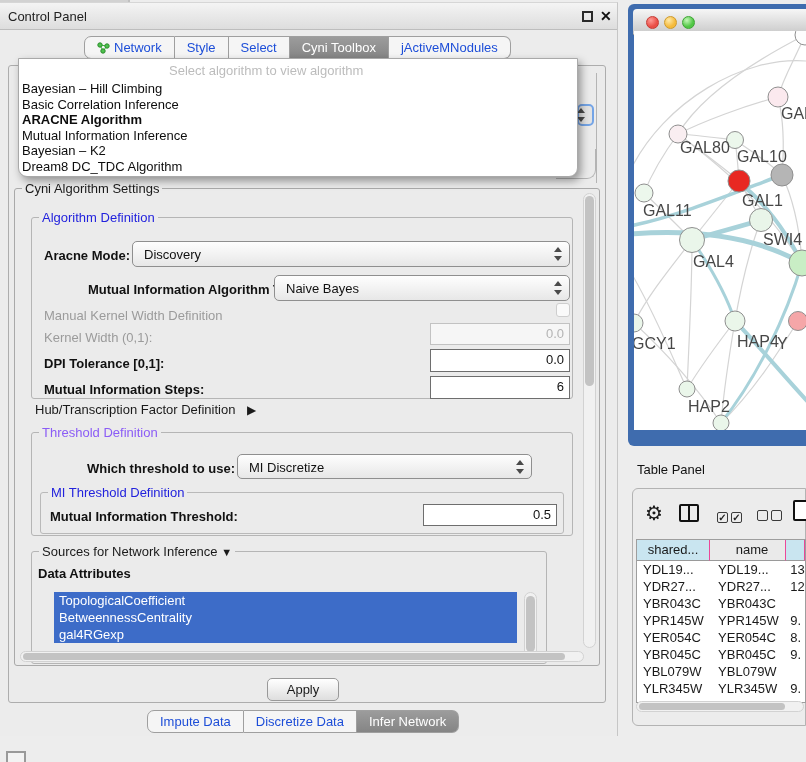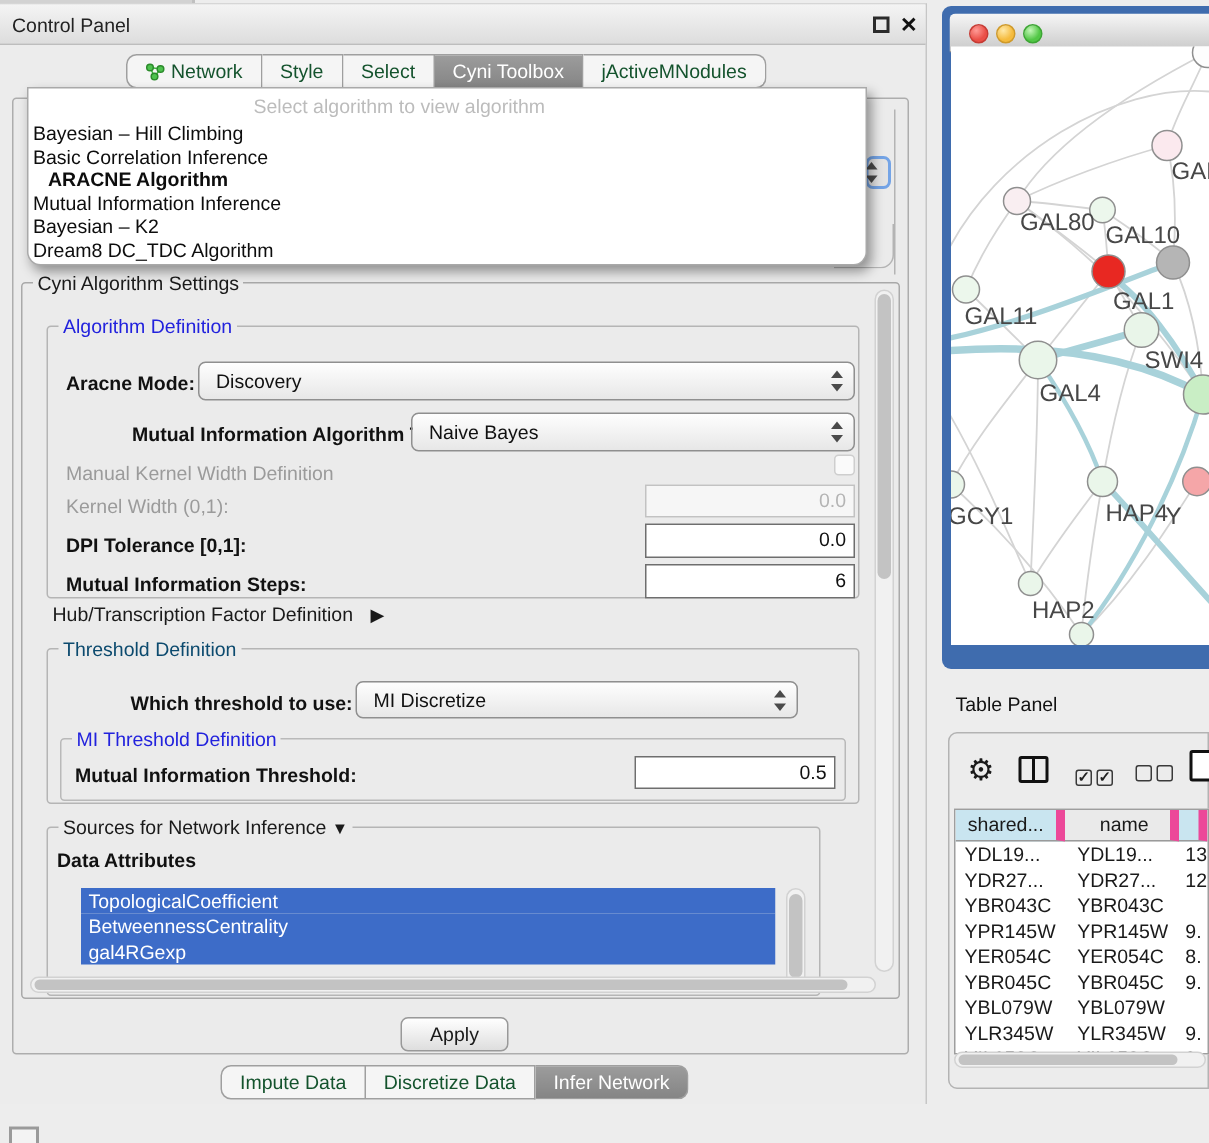--- a/index.html
+++ b/index.html
@@ -13,35 +13,35 @@
   .cp-titlebar { left:0; top:0; width:100%; height:27px;
         background:linear-gradient(#f4f4f4,#dddddd); border-bottom:1px solid #bdbdbd; }
   .cp-title { left:8px; top:6px; font-size:13px; color:#222; }
   .win-float { left:582px; top:8px; width:11px; height:11px; border:2px solid #2a2a2a; cursor:pointer; }
   .win-close { left:600px; top:5px; font-size:14px; font-weight:bold; color:#111; cursor:pointer; }
 
   
   .tabstrip { display:flex; }
   .tabstrip-top { left:84px; top:33px; }
   .tab { height:23px; line-height:21px; padding:0 12px; background:#f5f5f5;
-         border:1px solid #9f9f9f; border-left:none; color:#14532d; cursor:pointer; white-space:nowrap; }
+         border:1px solid #9f9f9f; border-left:none; color:#1d4ed8; cursor:pointer; white-space:nowrap; }
   .tab:first-child { border-left:1px solid #9f9f9f; border-radius:7px 0 0 7px; }
   .tab:last-child { border-radius:0 7px 7px 0; }
   .tab.sel { background:linear-gradient(#9c9c9c,#858585); color:#fff; }
   .tab .ticon { display:inline-block; vertical-align:-2px; margin-right:4px; }
 
   
   .outer-panel { left:8px; top:62px; width:598px; height:638px; background:#ebebeb;
          border:1px solid #adadad; border-radius:3px; }
 
   
   .gb { position:absolute; border:1px solid #b5b5b5; border-radius:3px; }
   .gb > .lg { position:absolute; top:-8px; left:7px; background:#ebebeb; padding:0 3px;
               font-size:13px; line-height:15px; white-space:nowrap; }
-  .lg.blue { color:#2222dd; } .lg.green { color:#0c4a6e; }
+  .lg.blue { color:#2222dd; } .lg.green { color:#8b5cf6; }
 
   .settings { left:14px; top:185px; width:586px; height:478px; background:#ebebeb;
               border:1px solid #a9a9a9; }
 
   .boldlbl { font-weight:bold; color:#111; white-space:nowrap; }
   .dislbl  { color:#9b9b9b; white-space:nowrap; }
 
   
   .combo { position:absolute; background:linear-gradient(#fefefe,#e7e7e7);
            border:1px solid #8f8f8f; border-radius:5px; cursor:pointer; }
@@ -74,21 +74,21 @@
               border-radius:5px; text-align:center; line-height:21px; cursor:pointer; }
 
   .tabstrip-bottom { left:147px; top:707px; }
 
   
   .dd { left:18px; top:55px; width:560px; height:119px; background:#fff;
         border:1px solid #a9a9a9; border-radius:0 0 9px 9px;
         box-shadow:3px 4px 8px rgba(0,0,0,.38); z-index:30; }
   .dd-ph { position:absolute; left:150px; top:4px; color:#bcbcbc; font-size:13px; }
   .dd-item { height:15.6px; line-height:15.6px; padding-left:3px; color:#0d0d0d; cursor:pointer; white-space:nowrap; }
-  .dd-item.sel { font-weight:bold;margin-left:10px; }
+  .dd-item.sel { font-weight:bold; }
 
   
   .frag-stepper { left:577px; top:101px; width:17px; height:22px; border:2px solid #74a4e6;
                   border-radius:5px; background:#e3e3e3; z-index:5; }
   .frag-vline { left:596px; top:70px; width:1px; height:110px; background:#b4b4b4; z-index:4; }
   .frag-corner { left:556px; top:146px; width:40px; height:30px; border-right:1px solid #b4b4b4;
                  border-bottom:1px solid #b4b4b4; border-radius:0 0 9px 0; z-index:4; }
 
   
   .netwin { left:628px; top:4px; width:178px; height:442px; background:#3f6cae;
@@ -111,21 +111,21 @@
              border-radius:2px; cursor:pointer; }
   .colicon:before { content:""; position:absolute; left:7px; top:0; width:2px; height:14px; background:#111; }
   .ckpair { position:absolute; top:20px; cursor:pointer; }
   .ck { display:inline-block; width:11px; height:11px; border:1.5px solid #3a3a3a; border-radius:2px;
         margin-right:3px; font-size:10px; line-height:10px; text-align:center; color:#222; font-weight:bold; }
   .pageicon { position:absolute; left:160px; top:11px; width:16px; height:21px; border:2px solid #111;
               border-radius:2px; background:#fff; cursor:pointer; }
   .ttable { position:absolute; left:3px; top:50px; width:170px; height:164px; background:#fff;
             border:1px solid #9e9e9e; overflow:hidden; }
   .thead { position:absolute; left:0; top:0; width:100%; height:21px; display:flex; }
-  .th { height:21px; line-height:20px; text-align:center; border-right:6px solid #ec4899;
+  .th { height:21px; line-height:20px; text-align:center; border-right:1px solid #ec4899;
         border-bottom:1px solid #9a9a9a; background:#eaeaea; font-size:13px; cursor:pointer; }
   .th.hl { background:#c9e5f0; }
   .tbody { position:absolute; left:0; top:21px; width:100%; }
   .trow { display:flex; height:17px; line-height:17px; cursor:pointer; }
   .tc { padding-left:6px; font-size:13px; white-space:nowrap; overflow:hidden; }
   .c0 { width:73px; } .c1 { width:76px; padding-left:9px; } .c2 { width:21px; }
 
   
   .art-topline { left:0; top:0; width:130px; height:2px; background:#d2d2d2; }
   .art-tick { left:128px; top:0; width:2px; height:8px; background:#c0c0c0; }

